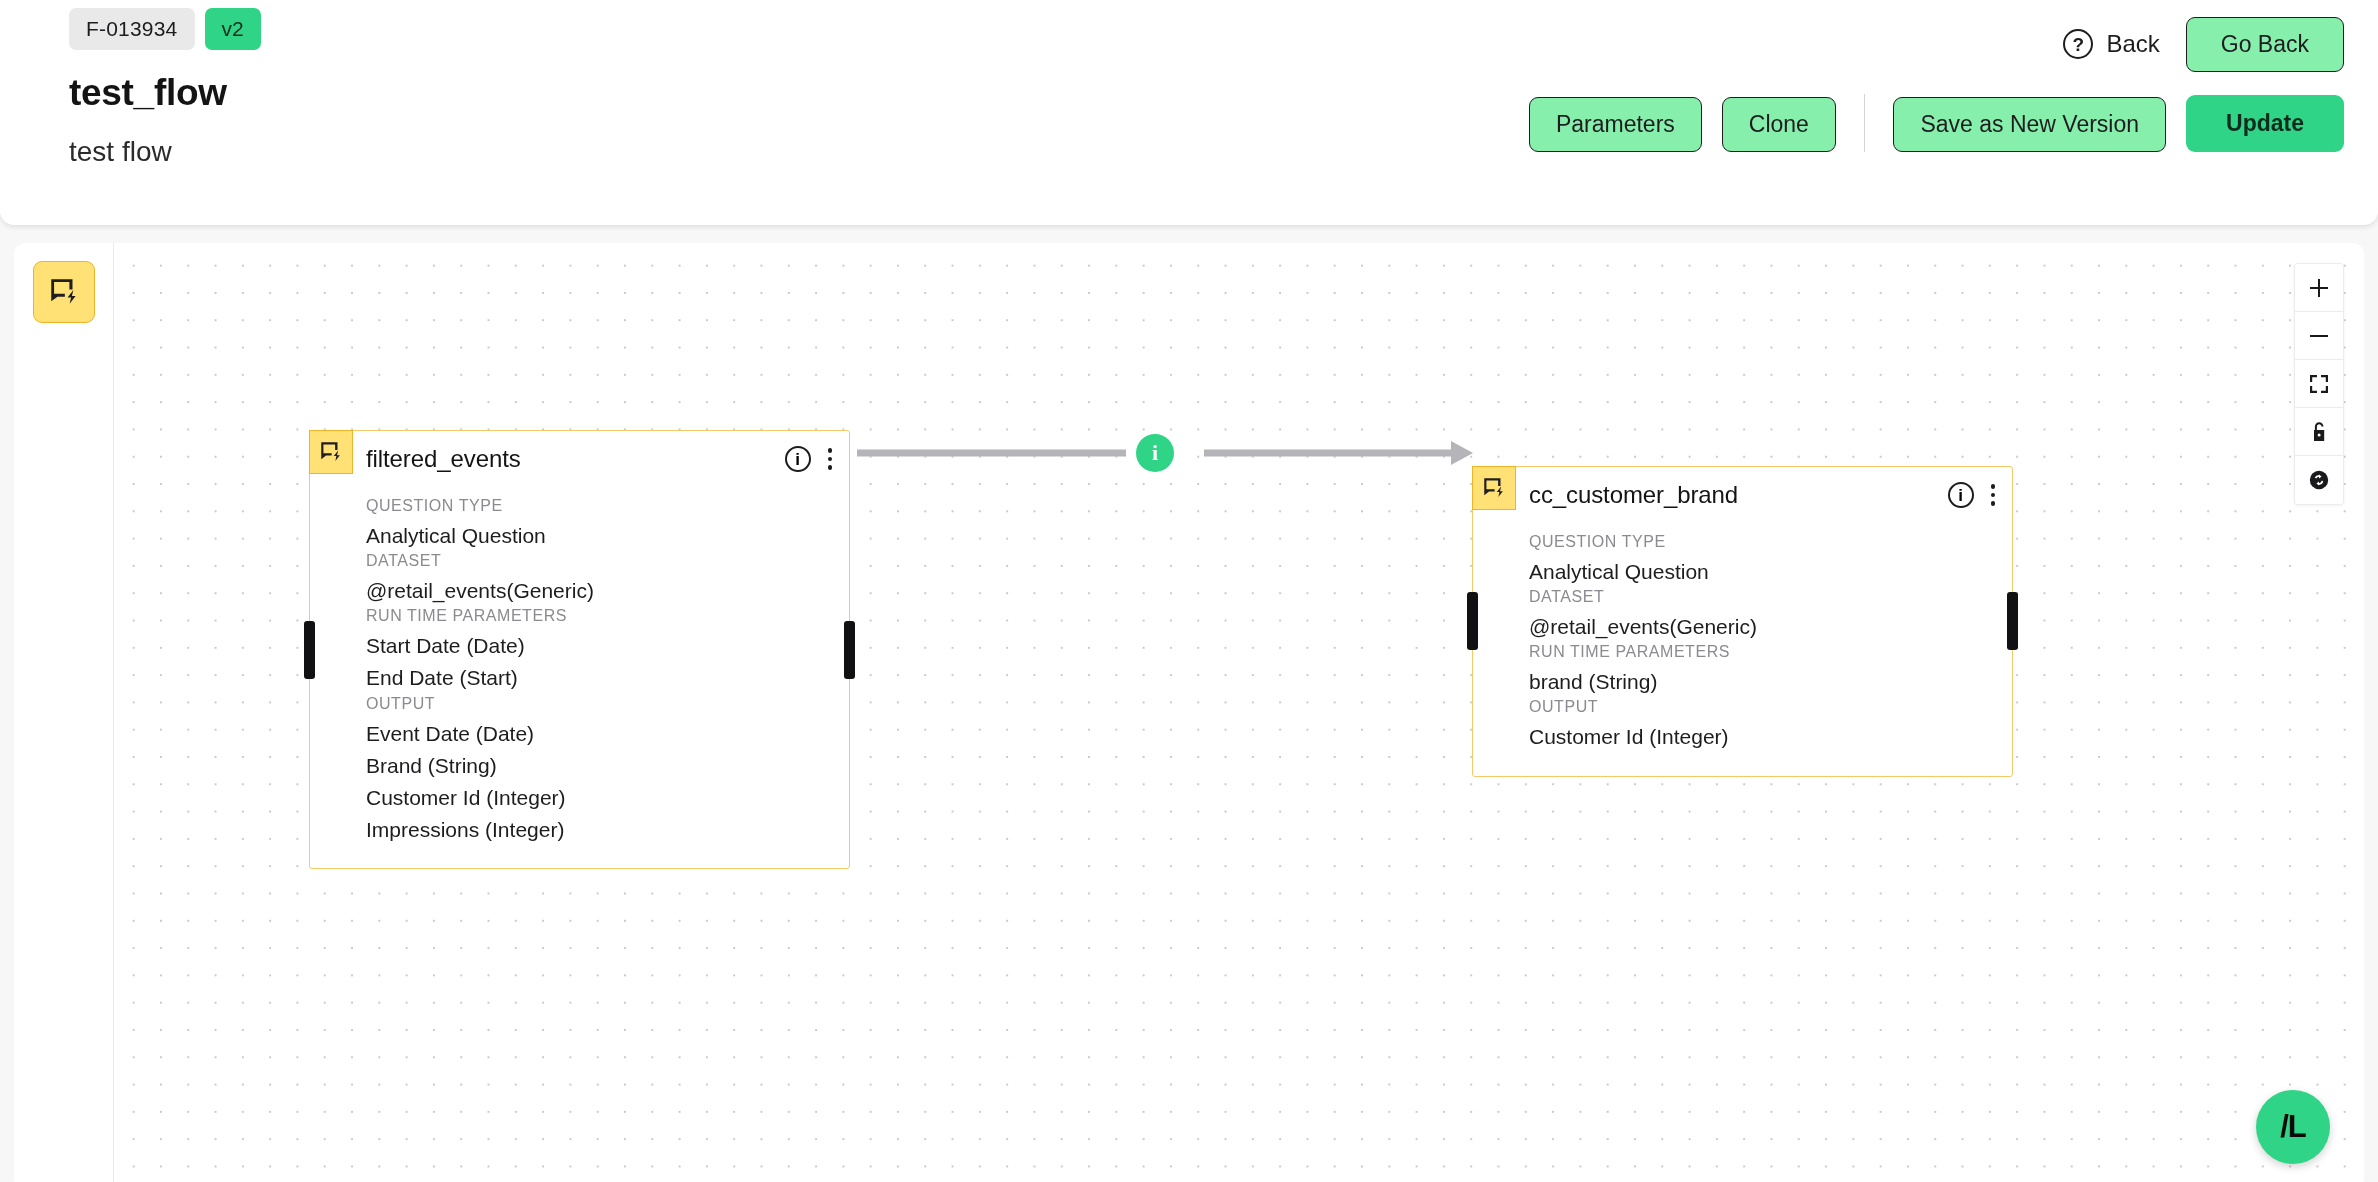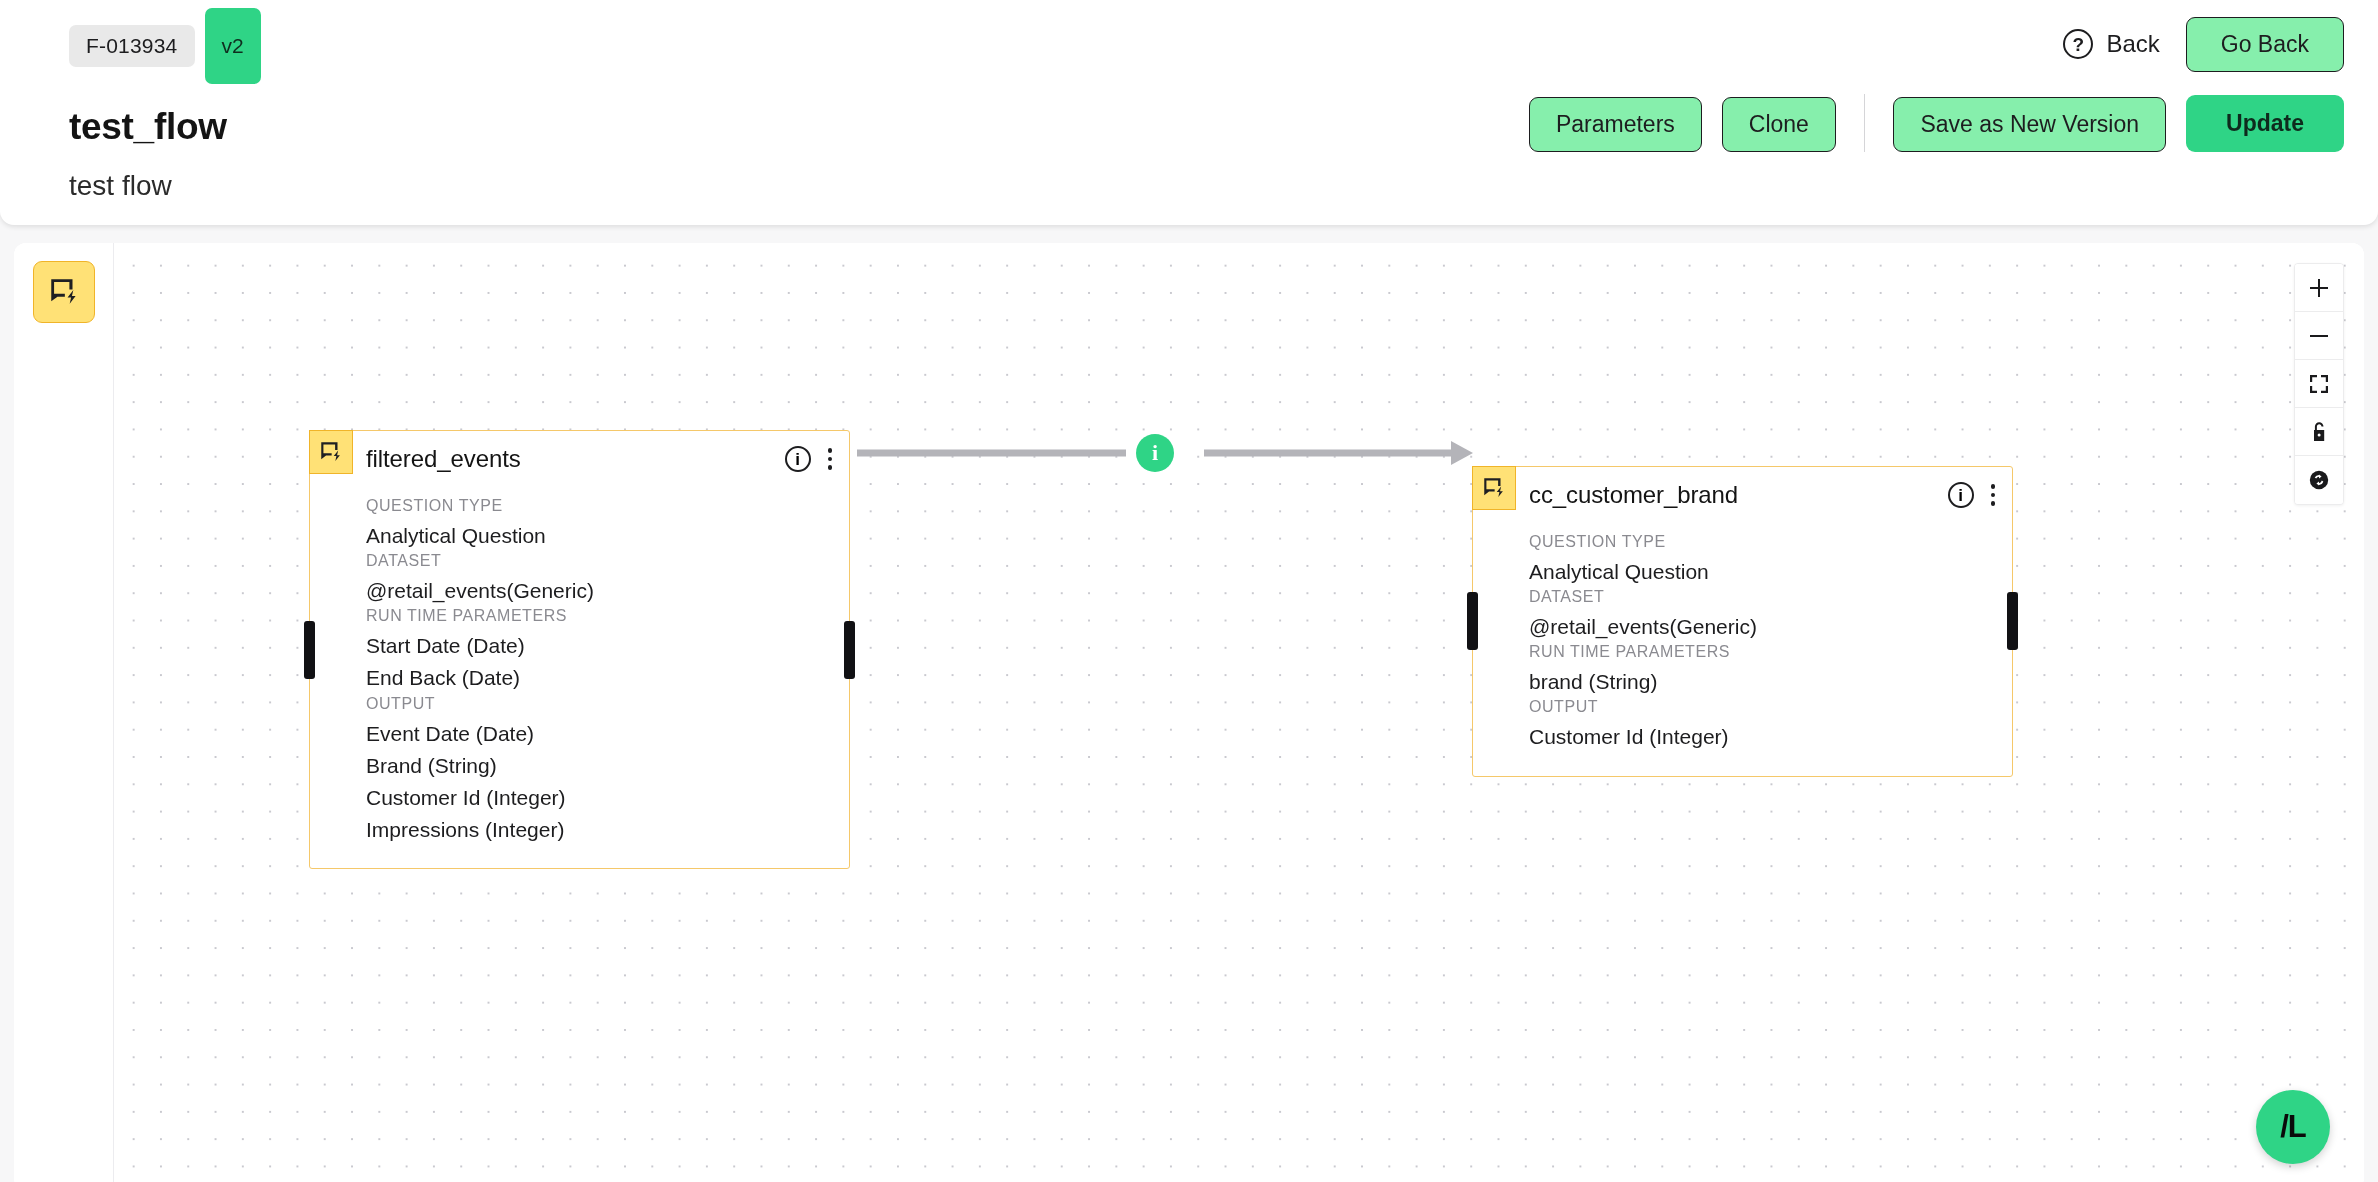--- a/index.html
+++ b/index.html
@@ -20,21 +20,21 @@
   }
   .hdr-left { position: absolute; left: 34px; top: 16px; margin-left: 35px; }
   .badges { display: flex; align-items: center; gap: 10px; }
   .badge-id {
     background: #e9e9e9; color: #1d1d1f;
     font-size: 21px; padding: 9px 17px; border-radius: 7px;
     letter-spacing: 0.2px;
   }
   .badge-ver {
     background: #2fd486; color: #0f2e1e;
-    font-size: 21px; padding: 26px 17px; border-radius: 7px;
+    font-size: 21px; padding: 9px 17px; border-radius: 7px;
     font-weight: 400;
   }
   .flow-title {
     margin-top: 22px; font-size: 37px; font-weight: 700; color: #141414;
     letter-spacing: -0.3px;
   }
   .flow-desc { margin-top: 22px; font-size: 28px; color: #2b2b2b; }
 
   .hdr-right { position: absolute; right: 34px; top: 14px; width: 1100px; }
   .hdr-row1 {
@@ -243,21 +243,21 @@
         </div>
         <div class="node-body">
           <div class="sec-label first">QUESTION TYPE</div>
           <div class="sec-item">Analytical Question</div>
 
           <div class="sec-label">DATASET</div>
           <div class="sec-item">@retail_events(Generic)</div>
 
           <div class="sec-label">RUN TIME PARAMETERS</div>
           <div class="sec-item">Start Date (Date)</div>
-          <div class="sec-item">End Back (Date)</div>
+          <div class="sec-item">End Date (Start)</div>
 
           <div class="sec-label">OUTPUT</div>
           <div class="sec-item">Event Date (Date)</div>
           <div class="sec-item">Brand (String)</div>
           <div class="sec-item">Customer Id (Integer)</div>
           <div class="sec-item">Impressions (Integer)</div>
         </div>
         <span class="handle left"></span>
         <span class="handle right"></span>
       </div>

